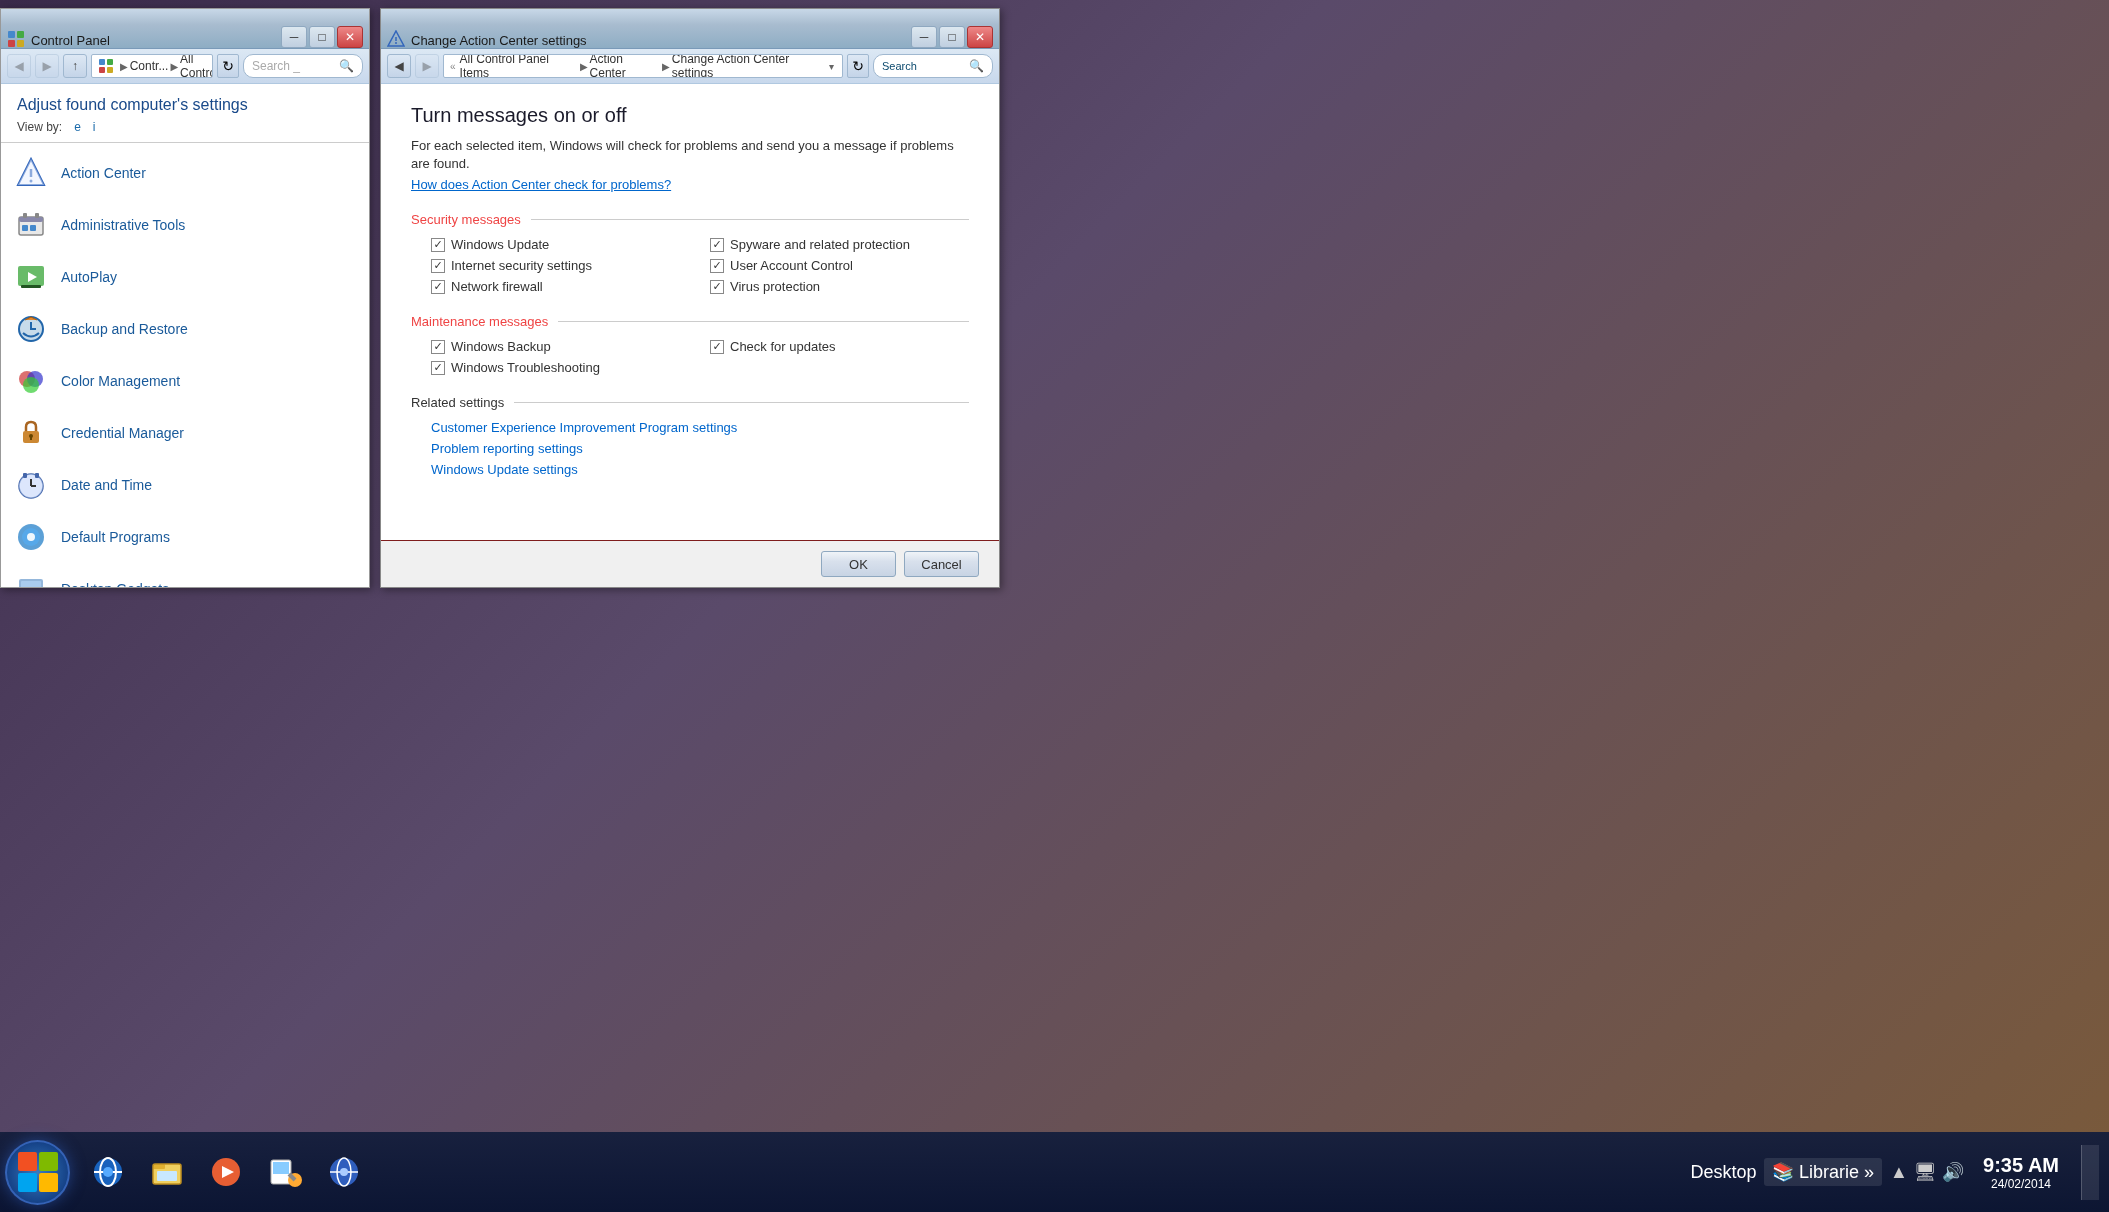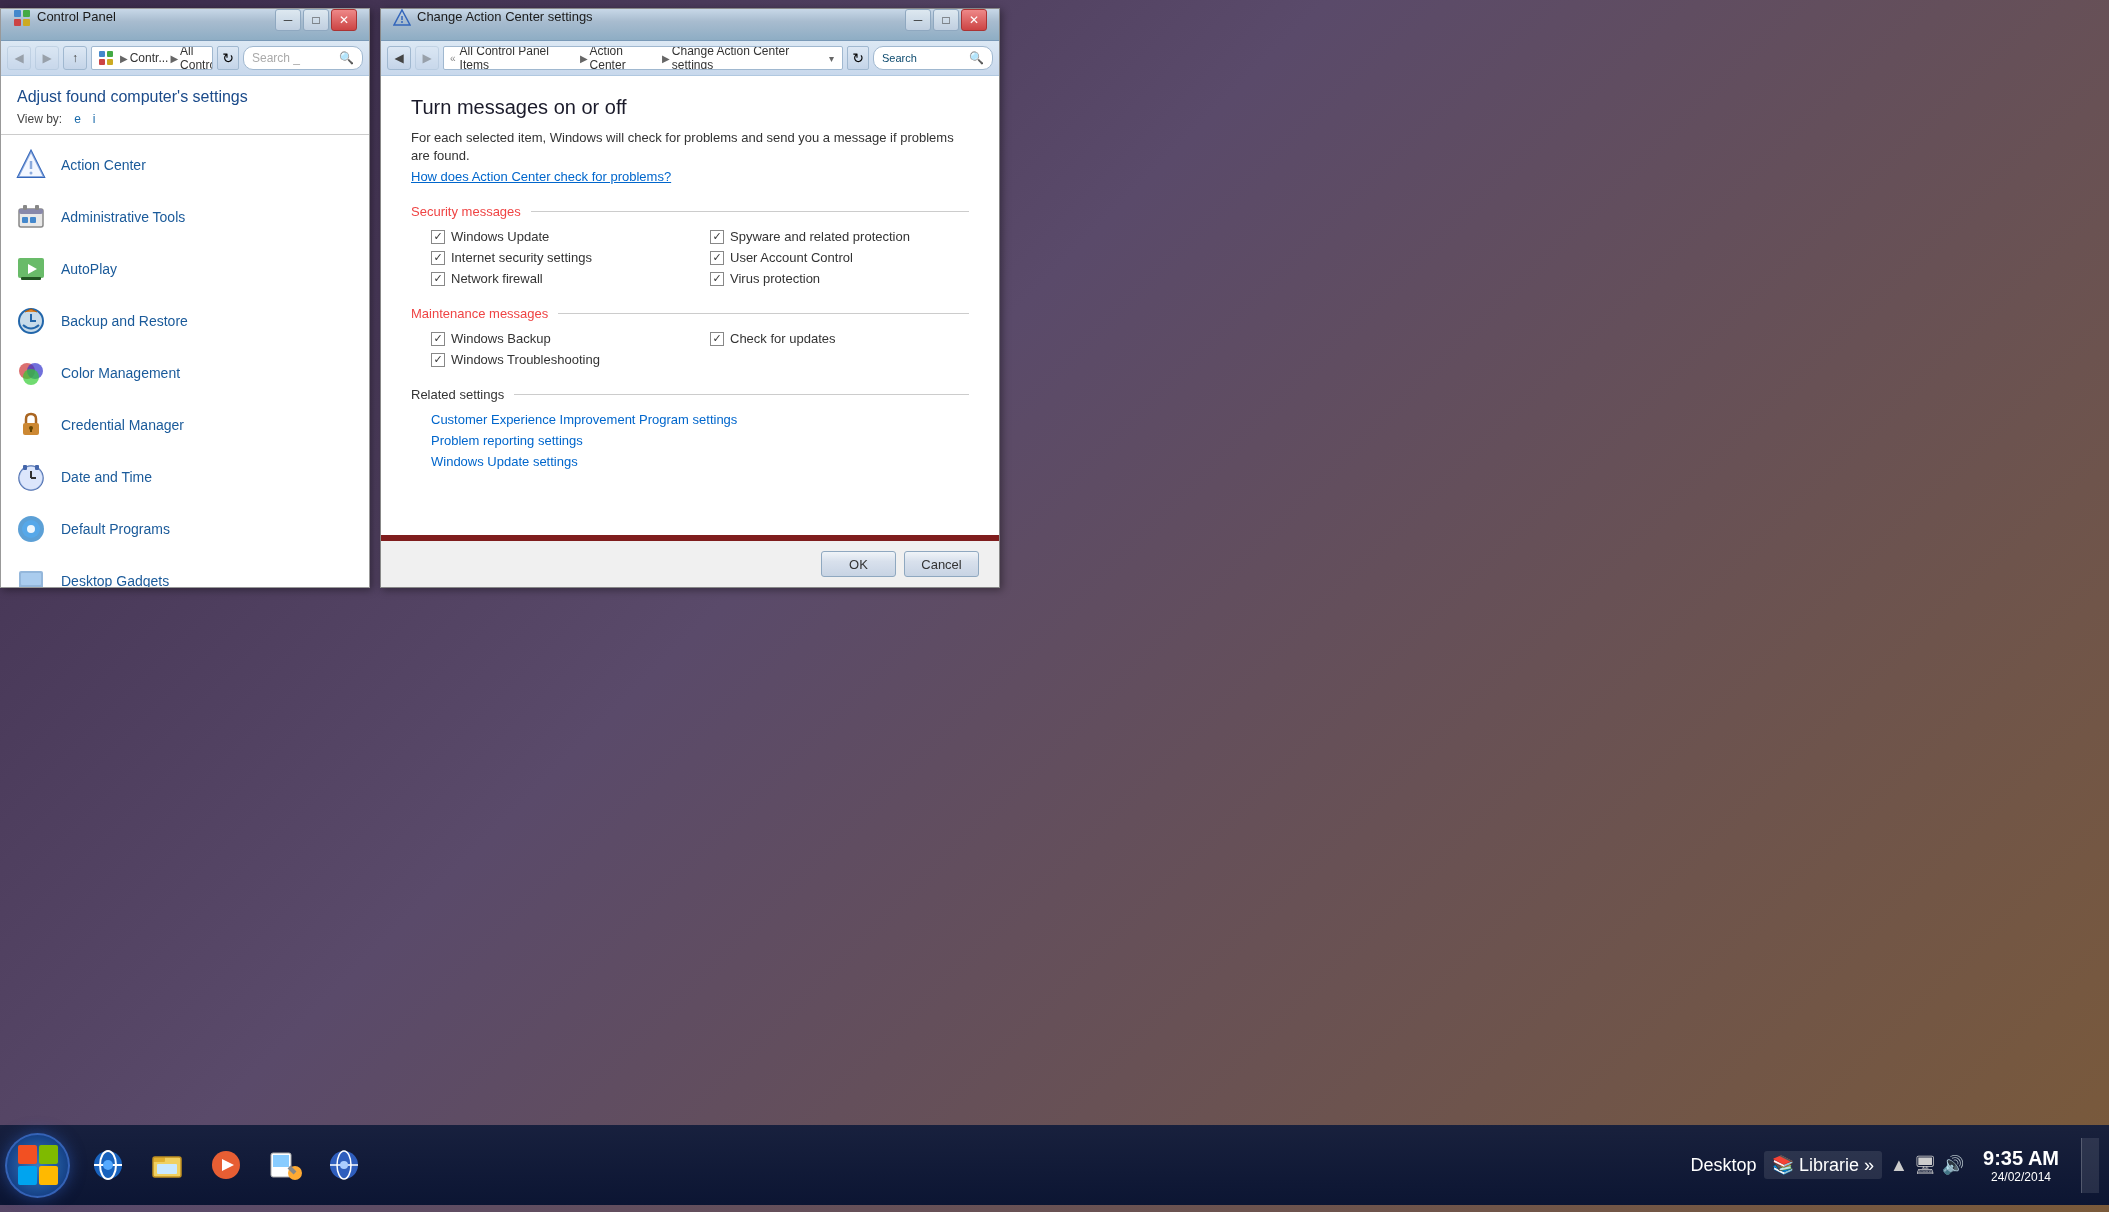--- a/index.html
+++ b/index.html
@@ -15,21 +15,21 @@
     
     .desktop {
       position: absolute;
       inset: 0;
       background: linear-gradient(135deg, #3a2a4a 0%, #5a4a6a 40%, #7a5a3a 100%);
     }
 
     
     .taskbar {
       position: absolute;
-      bottom: 7px;
+      bottom: 0;
       left: 0;
       right: 0;
       height: 80px;
       background: linear-gradient(to bottom, rgba(20,30,60,0.95) 0%, rgba(10,20,50,0.98) 100%);
       display: flex;
       align-items: center;
       z-index: 100;
     }
 
     .taskbar-start {
@@ -164,25 +164,25 @@
       height: 580px;
       background: #f0f0f0;
       border: 1px solid #888;
       box-shadow: 2px 2px 8px rgba(0,0,0,0.4);
       display: flex;
       flex-direction: column;
     }
 
     
     .titlebar {
-      height: 32px;
+      height: 40px;
       background: linear-gradient(to bottom, #c8d8e8 0%, #a8bccf 40%, #8eadc4 100%);
       display: flex;
-      align-items: flex-start;
-      padding: 0 12px;
+      align-items: flex-end;
+      padding: 0 6px;
       border-bottom: 1px solid #7a9ab8;
       flex-shrink: 0;
     }
 
     .titlebar-icon {
       width: 18px;
       height: 18px;
       margin-right: 6px;
     }
 
@@ -485,21 +485,21 @@
       cursor: pointer;
       text-decoration: none;
       display: block;
       margin-bottom: 6px;
       padding-left: 20px;
     }
 
     .ac-footer {
       padding: 10px 20px;
       background: #f0f0f0;
-      border-top: 6px solid #7f1d1d;
+      border-top: 1px solid #7f1d1d;
       display: flex;
       justify-content: flex-end;
       gap: 8px;
     }
 
     .dialog-btn {
       min-width: 75px;
       height: 26px;
       padding: 0 16px;
       background: linear-gradient(to bottom, #f0f4f8 0%, #d8e0ec 40%, #c8d4e4 100%);

